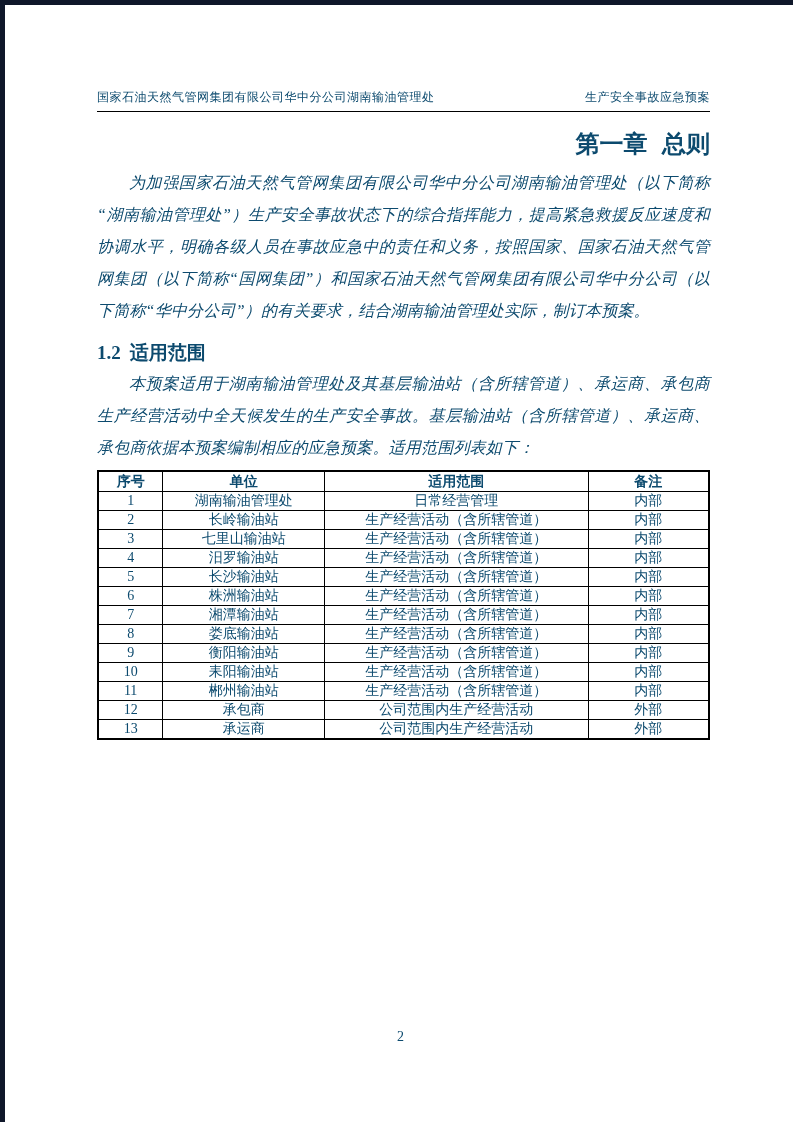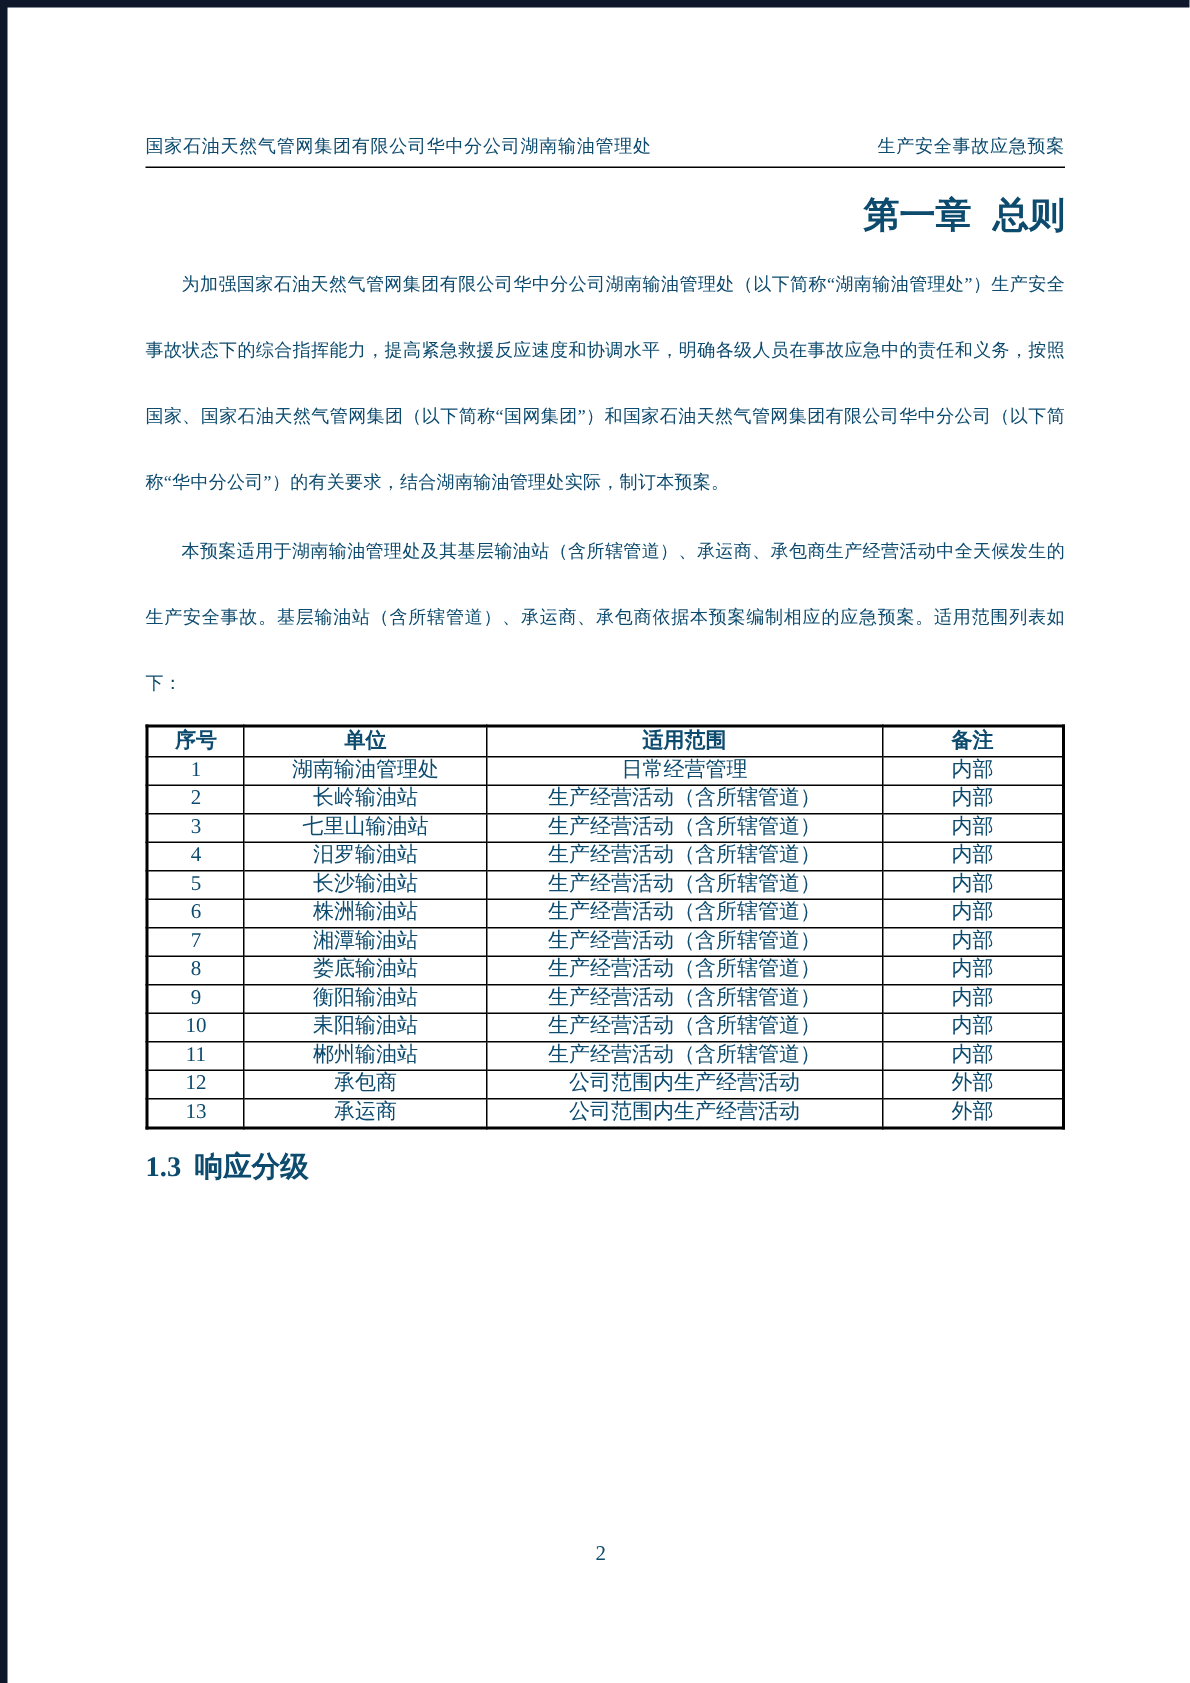--- a/index.html
+++ b/index.html
@@ -50,25 +50,26 @@
   }
   .section-heading {
     margin: 12px 0 0 0;
     font-size: 19px;
     font-weight: bold;
     line-height: 27px;
   }
   .section-heading .sec-num { margin-right: 9px; }
   .para {
     margin: 2px 0 0 0;
-    font-size: 12px;
-    line-height: 44px;
+    font-size: 16px;
+    line-height: 32px;
     text-align: justify;
     text-indent: 2em;
     letter-spacing: 0.2px;
+    font-style: italic;
   }
   
   .scope-table {
     width: 100%;
     margin-top: 6px;
     border-collapse: collapse;
     border: 2px solid #000000;
     font-size: 14px;
     table-layout: fixed;
   }
@@ -106,20 +107,23 @@
     <span>国家石油天然气管网集团有限公司华中分公司湖南输油管理处</span>
     <span>生产安全事故应急预案</span>
   </div>
 
   <div class="main">
 
     <h1 class="doc-title">第一章 总则</h1>
 
     <p class="para">为加强国家石油天然气管网集团有限公司华中分公司湖南输油管理处（以下简称“湖南输油管理处”）生产安全事故状态下的综合指挥能力，提高紧急救援反应速度和协调水平，明确各级人员在事故应急中的责任和义务，按照国家、国家石油天然气管网集团（以下简称“国网集团”）和国家石油天然气管网集团有限公司华中分公司（以下简称“华中分公司”）的有关要求，结合湖南输油管理处实际，制订本预案。</p>
 
+    <h2 class="section-heading">
+      <span class="sec-num">1.2</span><span>适用范围</span>
+    </h2>
     <p class="para">本预案适用于湖南输油管理处及其基层输油站（含所辖管道）、承运商、承包商生产经营活动中全天候发生的生产安全事故。基层输油站（含所辖管道）、承运商、承包商依据本预案编制相应的应急预案。适用范围列表如下：</p>
 
     <table class="scope-table">
       <colgroup>
         <col class="col-seq">
           <col class="col-unit">
           <col class="col-scope">
           <col class="col-note">
       </colgroup>
       <thead>
@@ -205,23 +209,20 @@
           </tr>
           <tr>
             <td>13</td>
             <td>承运商</td>
             <td>公司范围内生产经营活动</td>
             <td>外部</td>
           </tr>
         </tbody>
     </table>
 
-    <h2 class="section-heading">
-      <span class="sec-num">1.3</span><span>响应分级</span>
-    </h2>
 
   </div>
 
   <div class="page-footer">
     <span>2</span>
   </div>
 
 </div>
 
 </body></html>

